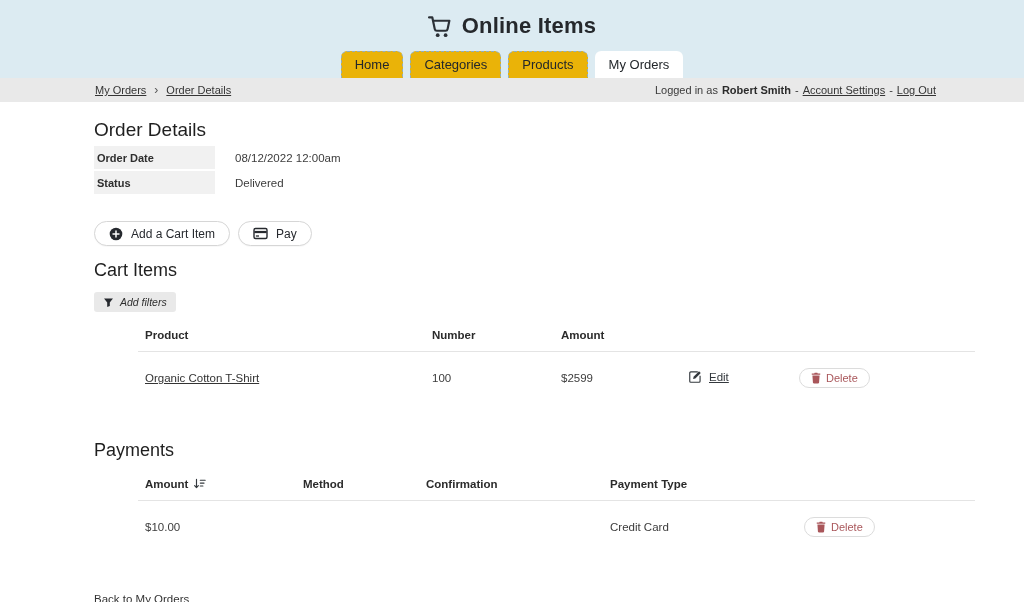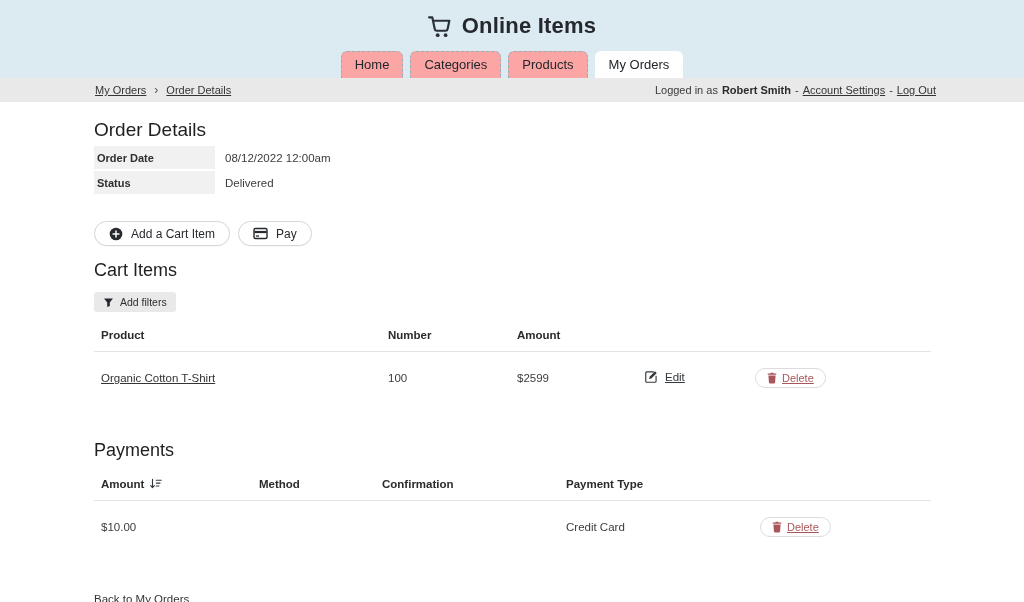--- a/index.html
+++ b/index.html
@@ -10,21 +10,21 @@
     color: #26292e;
   }
   a { color: inherit; }
 
   
   .header { height: 78px; background: #dcebf2; position: relative; }
   .title-row { display: flex; justify-content: center; align-items: center; gap: 9px; padding-top: 13px; }
   .title { font-size: 22px; font-weight: 700; color: #25282c; letter-spacing: .2px; }
   .tabs { position: absolute; bottom: 0; left: 0; right: 0; display: flex; justify-content: center; gap: 7px; }
   .tab {
-    background: #fca5a5; border: 1px dashed #93aeb9; border-bottom: none;
+    background: #eab308; border: 1px dashed #93aeb9; border-bottom: none;
     border-radius: 6px 6px 0 0; padding: 5px 13px 6px; font-size: 13px; color: #23272b;
     cursor: pointer;
   }
   .tab.active { background: #ffffff; border-color: #ffffff; }
 
   
   .crumb-bar {
     height: 24px; background: #e9e9e9; display: flex; align-items: center;
     justify-content: space-between; padding: 0 88px 0 95px; font-size: 11px; color: #3a3a3a;
   }
@@ -37,53 +37,53 @@
   
   .content { padding: 0 94px; }
   h1.page-title { font-size: 19px; font-weight: 400; color: #1f1f1f; margin: 17px 0 5px; }
   h2.section-title { font-size: 18px; font-weight: 400; color: #1f1f1f; }
 
   .fields .frow { display: flex; margin-bottom: 2px; }
   .fields .flabel {
     width: 121px; background: #f1f1f1; font-size: 11px; font-weight: 700;
     color: #2e2e2e; padding: 6px 0 5px 3px;
   }
-  .fields .fvalue { font-size: 11.5px; color: #3c3c3c; padding: 6px 0 0 10px; }
+  .fields .fvalue { font-size: 11.5px; color: #3c3c3c; padding: 6px 0 0 20px; }
 
   .actions { margin-top: 27px; display: flex; gap: 8px; }
   .pill-btn {
     display: inline-flex; align-items: center; gap: 8px; background: #fff;
     border: 1px solid #d6d6d6; border-radius: 13px; padding: 0 14px; height: 25px;
     font-family: inherit; font-size: 12px; font-weight: 500; color: #26292e; cursor: pointer;
     box-shadow: 0 1px 1px rgba(0,0,0,.03);
   }
 
   .cart-heading { margin-top: 14px; }
   .chip-btn {
     margin-top: 11px; display: inline-flex; align-items: center; gap: 6px;
     background: #e9e9e9; border: none; border-radius: 3px; padding: 4px 9px;
-    font-family: inherit; font-size: 10.5px; color: #2e2e2e; cursor: pointer;
-  }
-
-  table { border-collapse: collapse; width: 837px; margin-top: 8px; table-layout: fixed; }
+    font-family: inherit; font-size: 10.5px; color: #2e2e2e; cursor: pointer; font-style: italic;
+  }
+
+  table { border-collapse: collapse; width: 837px; margin-top: 8px; table-layout: fixed; margin-left: 44px; }
   th {
     text-align: left; font-size: 11.5px; font-weight: 700; color: #2b2b2b;
     padding: 9px 0 10px 7px; border-bottom: 1px solid #e4e4e4; white-space: nowrap;
   }
   td { font-size: 11.5px; color: #3c3c3c; padding: 16px 0 18px 7px; vertical-align: middle; }
   td.action-cell { padding-left: 4px; }
   .cell-link { text-decoration: underline; color: #343434; }
 
   .edit-link { display: inline-flex; align-items: center; gap: 7px; text-decoration: none; color: #33383d; }
   .edit-link span { text-decoration: underline; }
 
   .delete-btn {
     display: inline-flex; align-items: center; gap: 5px; background: #fff;
     border: 1px solid #dcdcdc; border-radius: 12px; padding: 0 11px; height: 20px;
-    font-family: inherit; font-size: 11px; color: #a9565a; cursor: pointer; text-decoration: underline;
+    font-family: inherit; font-size: 11px; color: #a9565a; cursor: pointer;
   }
 
   .payments-heading { margin-top: 34px; }
   .sort-icon { margin-left: 5px; vertical-align: -2px; }
 
   .back-link-wrap { margin-top: 34px; }
   .back-link { font-size: 11.5px; color: #343434; text-decoration: underline; }
 </style>
 </head>
 <body>

